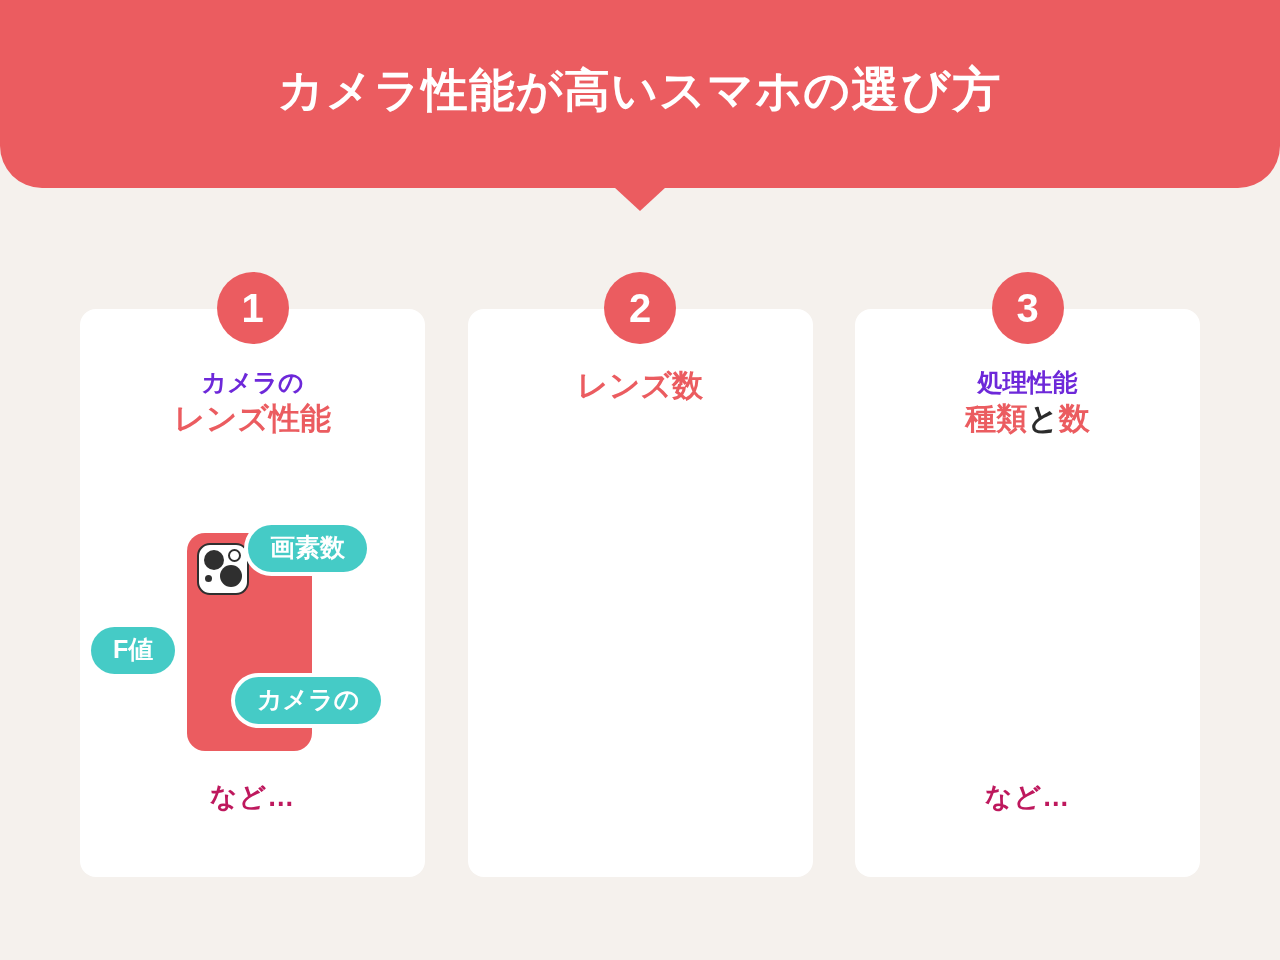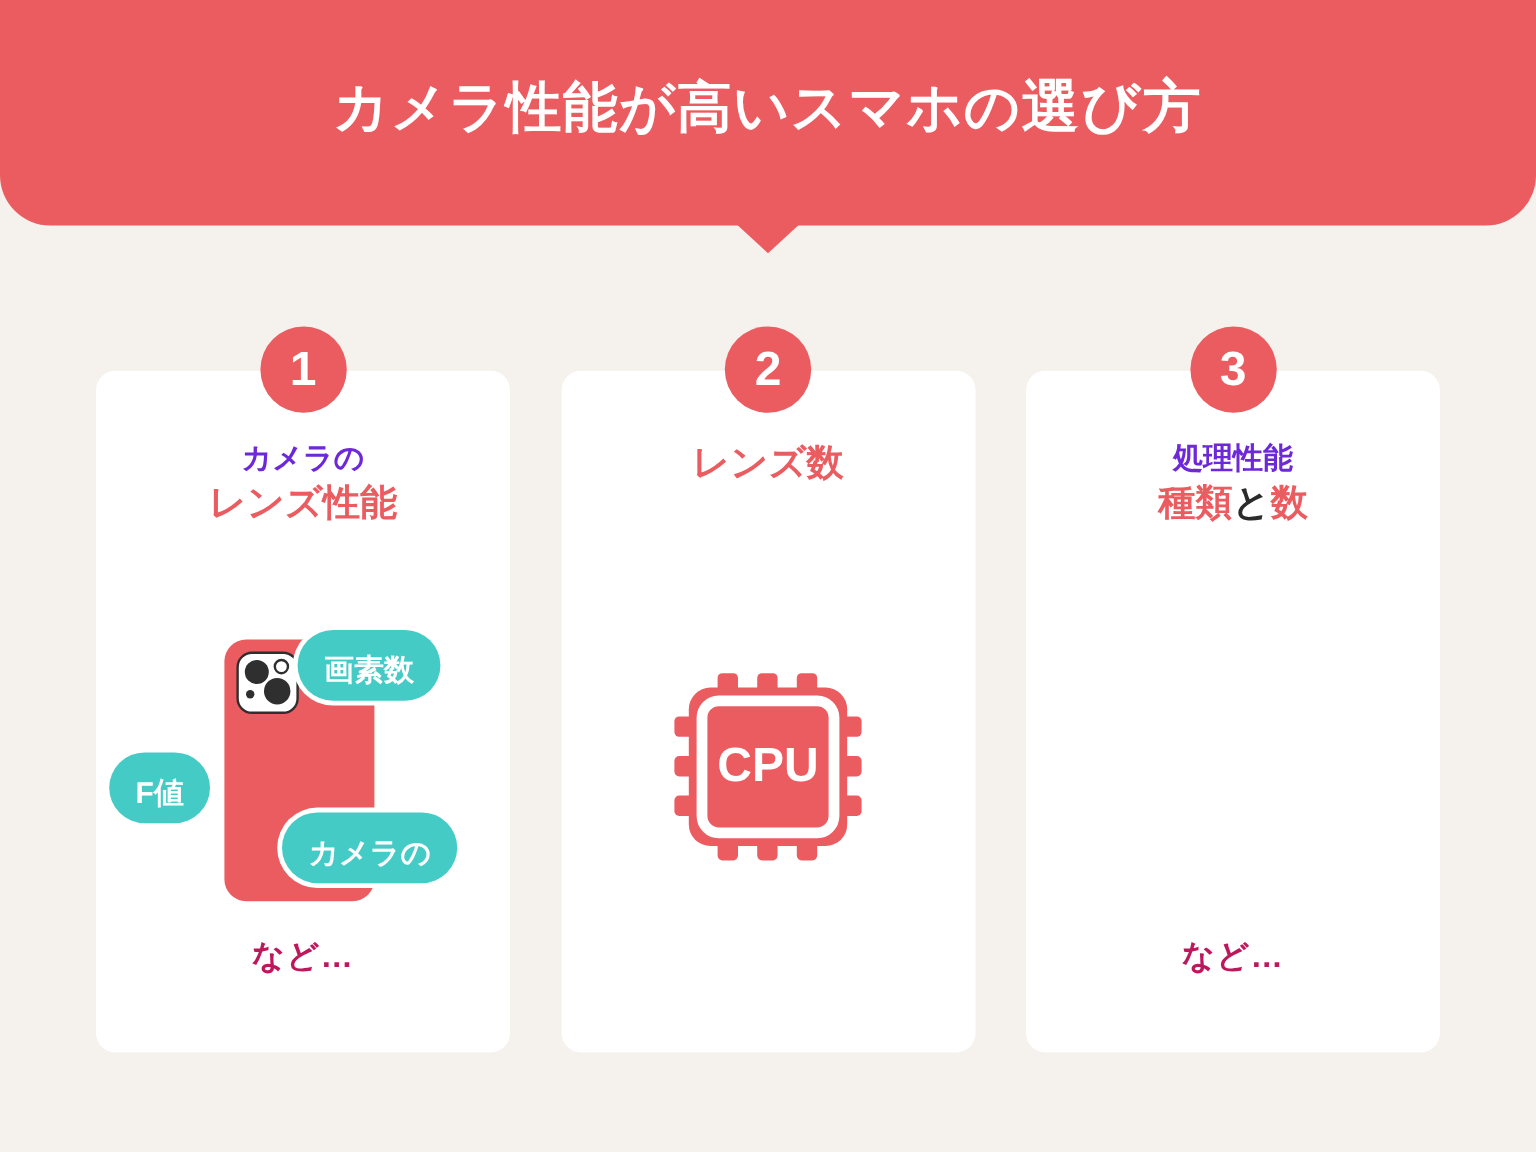--- a/index.html
+++ b/index.html
@@ -163,21 +163,21 @@
   .lens-dot { left: 6px; top: 30px; width: 7px; height: 7px; }
 
   
   .pill {
     position: absolute;
     background: #45CBC6;
     color: #FFFFFF;
     font-size: 25px;
     font-weight: 700;
     border-radius: 999px;
-    padding: 20px 22px 10px;
+    padding: 8px 22px 10px;
     white-space: nowrap;
     line-height: 1.15;
     box-shadow: 0 0 0 4px #FFFFFF;
   }
   .pill-a { left: 168px; top: 16px; }
   .pill-b { left: 11px;  top: 100px; margin-top: 18px; }
   .pill-c { left: 155px; top: 168px; }
 
   
   .cpu-wrap {
@@ -240,49 +240,20 @@
     <div class="note">など…</div>
   </section>
 
   <section class="card">
     <div class="badge">2</div>
 
     <div class="card-heading">
       <span class="heading-line2"><span>レンズ数</span><span class="neutral"></span><span></span></span>
     </div>
 
-    <div class="illustration">
-      <div class="cpu-wrap">
-        <svg width="160" height="160" viewBox="0 0 160 160">
-          <g fill="#EB5C60">
-
-            <rect x="38" y="2" width="17" height="20" rx="4"></rect>
-            <rect x="71" y="2" width="17" height="20" rx="4"></rect>
-            <rect x="104" y="2" width="17" height="20" rx="4"></rect>
-
-            <rect x="38" y="138" width="17" height="20" rx="4"></rect>
-            <rect x="71" y="138" width="17" height="20" rx="4"></rect>
-            <rect x="104" y="138" width="17" height="20" rx="4"></rect>
-
-            <rect x="2" y="38" width="20" height="17" rx="4"></rect>
-            <rect x="2" y="71" width="20" height="17" rx="4"></rect>
-            <rect x="2" y="104" width="20" height="17" rx="4"></rect>
-
-            <rect x="138" y="38" width="20" height="17" rx="4"></rect>
-            <rect x="138" y="71" width="20" height="17" rx="4"></rect>
-            <rect x="138" y="104" width="20" height="17" rx="4"></rect>
-
-            <rect x="14" y="14" width="132" height="132" rx="18"></rect>
-          </g>
-
-          <rect x="25" y="25" width="110" height="110" rx="14" fill="none" stroke="#FFFFFF" stroke-width="9"></rect>
-          <text x="80" y="92" text-anchor="middle" fill="#FFFFFF" font-family="Liberation Sans, sans-serif" font-size="40" font-weight="700">CPU</text>
-        </svg>
-      </div>
-    </div>
 
     <div class="note"></div>
   </section>
 
   <section class="card">
     <div class="badge">3</div>
 
     <div class="card-heading">
       <span class="heading-line1">処理性能</span>
       <span class="heading-line2"><span>種類</span><span class="neutral">と</span><span>数</span></span>

